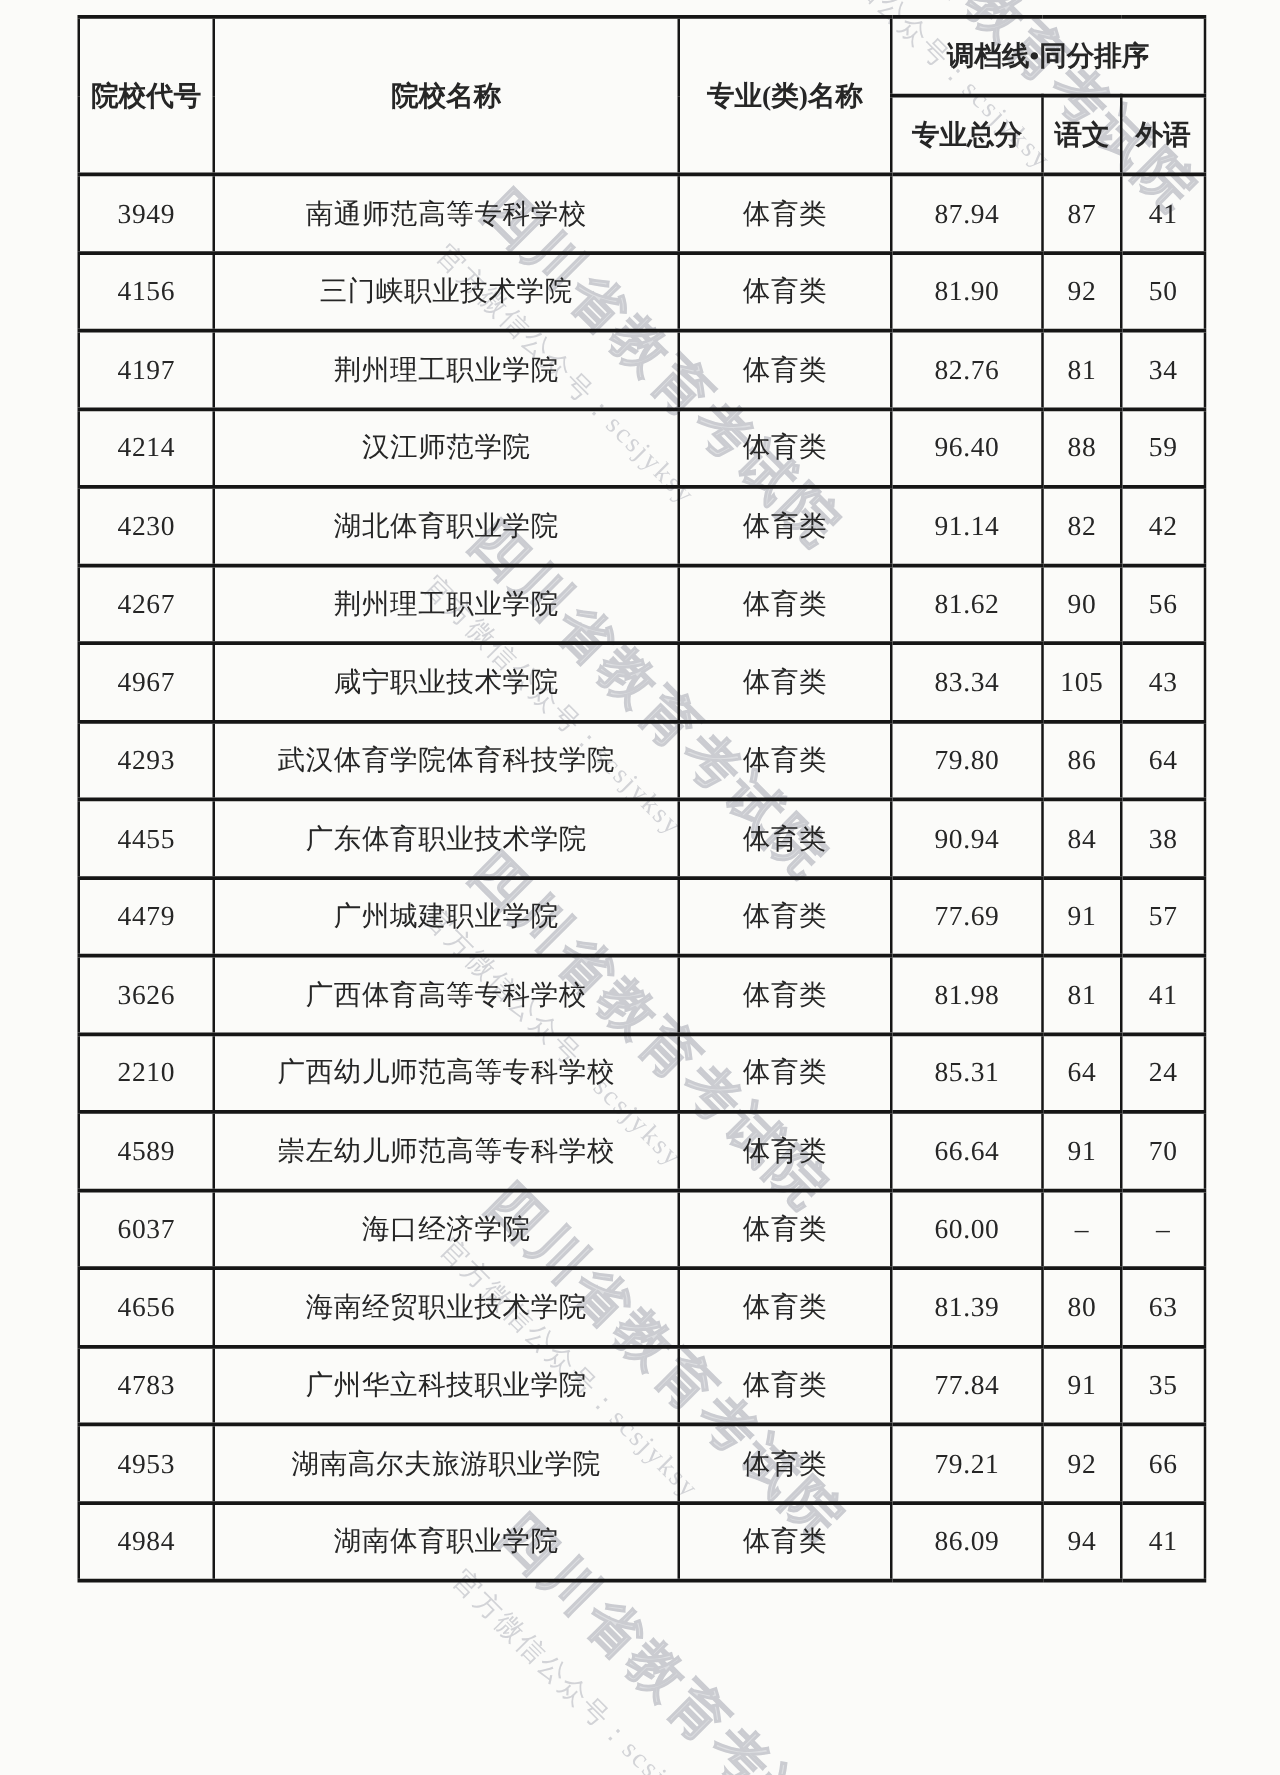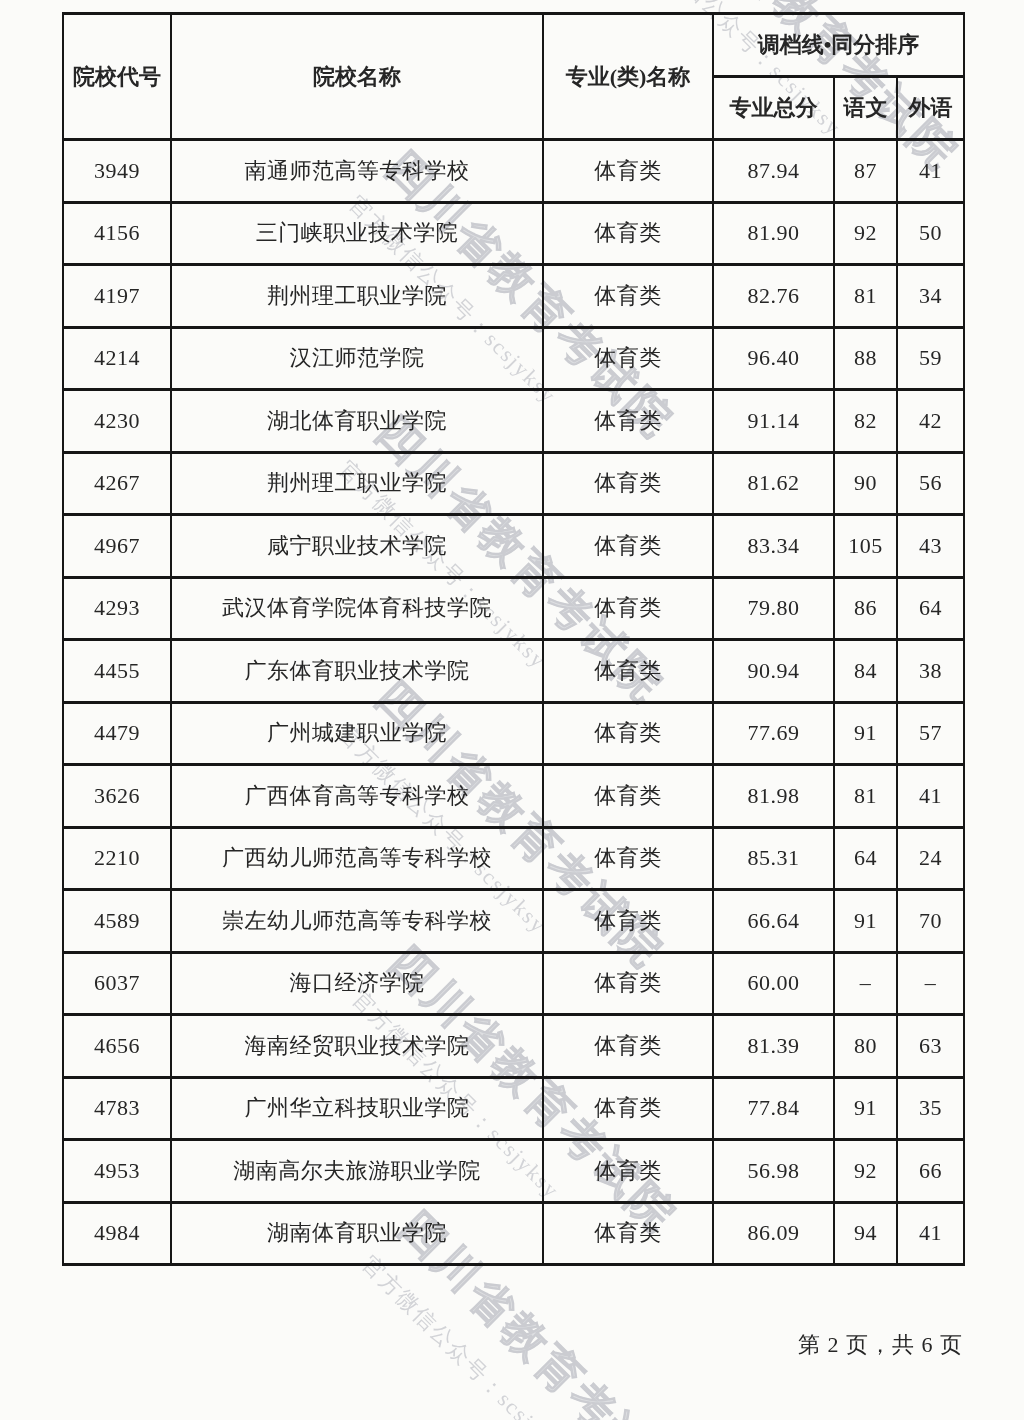--- a/index.html
+++ b/index.html
@@ -274,33 +274,30 @@
     <td>体育类</td>
     <td>77.84</td>
     <td>91</td>
     <td>35</td>
   </tr>
 
   <tr>
     <td>4953</td>
     <td>湖南高尔夫旅游职业学院</td>
     <td>体育类</td>
-    <td>56.98</td>
+    <td>79.21</td>
     <td>92</td>
     <td>66</td>
   </tr>
 
   <tr>
     <td>4984</td>
     <td>湖南体育职业学院</td>
     <td>体育类</td>
     <td>86.09</td>
     <td>94</td>
     <td>41</td>
   </tr>
 </tbody>
   </table>
 
-  <div class="footer">
-    <span>第 2 页，共 6 页</span>
-  </div>
 
 </div>
 
 </body></html>

